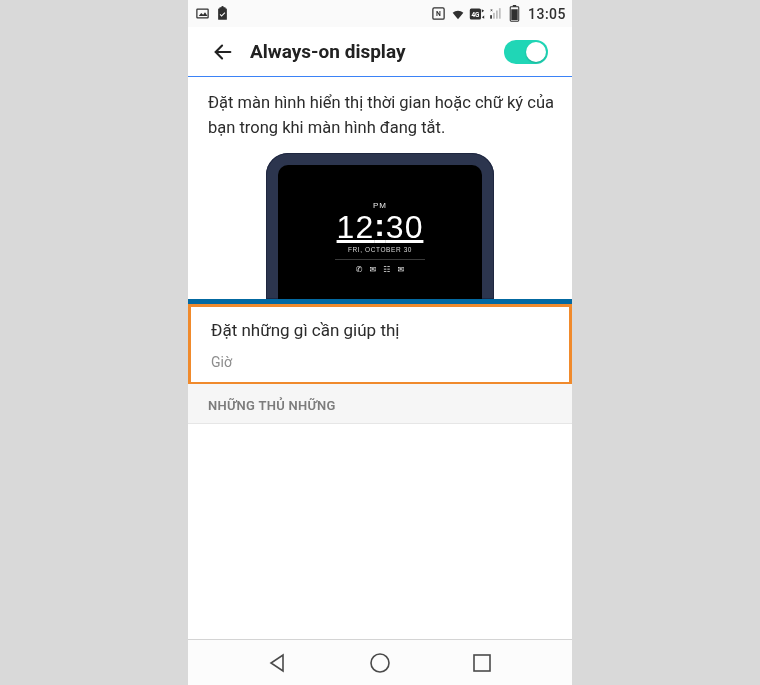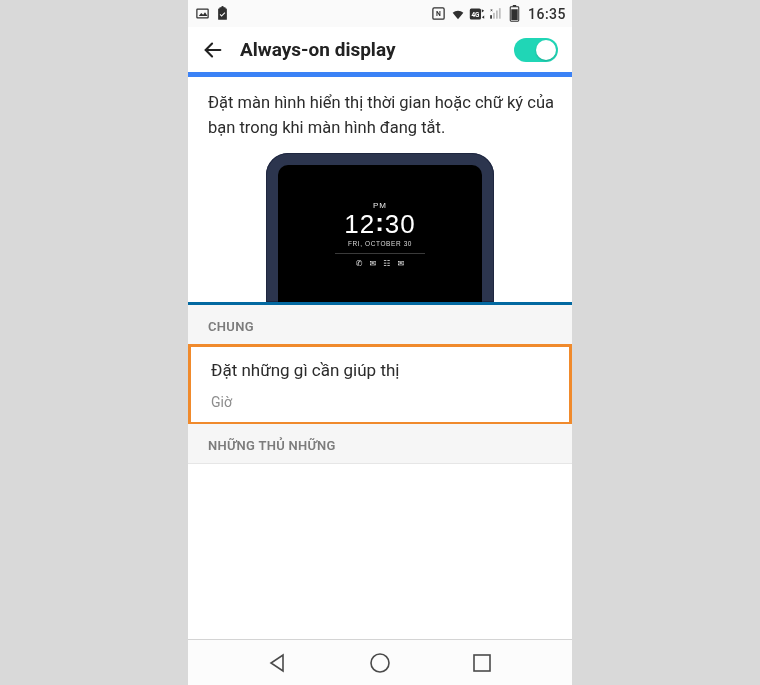--- a/index.html
+++ b/index.html
@@ -32,22 +32,22 @@
   .statusbar .left { display: flex; gap: 4px; align-items: center; }
   .statusbar .spacer { flex: 1; }
   .statusbar .right { display: flex; gap: 3px; align-items: center; }
   .clock { font-weight: 500; letter-spacing: 0.5px; margin-left: 2px;}
   .sbicon { width:16px; height:16px; display:inline-flex; align-items:center; justify-content:center;}
   
   .appbar {
     height: 50px;
     display: flex;
     align-items: center;
-    padding: 0 14px;
-    border-bottom: 5px solid #3b82f6;
+    padding: 0 24px;
+    border-bottom: 1px solid #3b82f6;
     gap: 16px;
   }
   .appbar .back { width: 22px; height: 22px; }
   .appbar .title { font-size: 19px; font-weight: 700; color: #222; flex: 1; }
   .switch {
     width: 44px; height: 24px; border-radius: 12px;
     background: #20d6b6; position: relative;
   }
   .switch .knob {
     position: absolute; width: 20px; height: 20px; border-radius: 50%;
@@ -58,21 +58,21 @@
   .content { flex: 1; overflow: hidden; }
   .desc {
     padding: 14px 8px 12px 20px;
     font-size: 16.5px;
     color: #2c2c2c;
     line-height: 1.5;
   }
   .preview-wrap {
     display: flex; justify-content: center;
     padding-bottom: 0;
-    border-bottom: 3px solid #0369a1;
+    border-bottom: 6px solid #0369a1;
     overflow: hidden;
     height: 152px;
   }
   .preview {
     width: 228px;
     background: #2c354e;
     border-radius: 22px 22px 0 0;
     padding: 12px 12px 0 12px;
     box-shadow: 0 0 0 1px #1f2740 inset;
     display: flex;
@@ -84,21 +84,21 @@
     position: relative;
     color: #fff;
     overflow: hidden;
   }
   .aod {
     position: absolute; left: 50%; top: 36px; transform: translateX(-50%);
     text-align: center; width: 100%;
     font-family: "Helvetica Neue", Arial, sans-serif;
   }
   .aod .ampm { font-size: 8px; letter-spacing: 1px; color: #e8e8e8;}
-  .aod .time { font-size: 26px; font-weight: 300; letter-spacing: 1px; line-height: 1; margin-top:1px;}
+  .aod .time { font-size: 32px; font-weight: 300; letter-spacing: 1px; line-height: 1; margin-top:1px;text-decoration:underline;}
   .aod .time .colon { position: relative; top: -2px; font-weight: 700;}
   .aod .date { font-size: 6.5px; letter-spacing: 0.6px; margin-top: 3px; color: #dcdcdc;}
   .aod .divider { width: 90px; height: 1px; background: #3a3a3a; margin: 6px auto 5px auto;}
   .aod .icons { display: flex; justify-content: center; gap: 7px; font-size: 8px; color:#e8e8e8;}
   .section-header {
     background: #f6f6f6;
     color: #7c7c7c;
     font-size: 13px;
     font-weight: 600;
     letter-spacing: 0.3px;
@@ -176,21 +176,21 @@
             <text x="2" y="9" font-size="8" fill="#303030">×</text>
           </svg>
       </span>
       <span class="sbicon">
         <svg viewBox="0 0 12 20" width="11" height="17">
             <rect x="4" y="0" width="4" height="2" fill="#303030"></rect>
             <rect x="1" y="2" width="10" height="17" rx="1" fill="none" stroke="#303030" stroke-width="1.2"></rect>
             <rect x="2.2" y="5" width="7.6" height="12.8" fill="#303030"></rect>
           </svg>
       </span>
-      <span class="clock">16:35</span>
+      <span class="clock">13:05</span>
     </div>
   </div>
 
   <div class="appbar">
     <span class="back">
       <svg viewBox="0 0 24 24" width="22" height="22" fill="none" stroke="#222" stroke-width="2.3" stroke-linecap="round" stroke-linejoin="round">
           <line x1="20" y1="12" x2="4" y2="12"></line>
           <polyline points="11 5 4 12 11 19"></polyline>
         </svg>
     </span>
@@ -216,21 +216,20 @@
               <span>✆</span>
               <span>✉</span>
               <span>☷</span>
               <span>✉</span>
             </div>
           </div>
         </div>
       </div>
     </div>
 
-    <div class="section-header">CHUNG</div>
 
     <div class="row highlight">
       <div class="primary">Đặt những gì cần giúp thị</div>
       <div class="secondary">Giờ</div>
     </div>
 
     <div class="section-header">NHỮNG THỦ NHỮNG</div>
 
 
     <div class="filler"></div>

